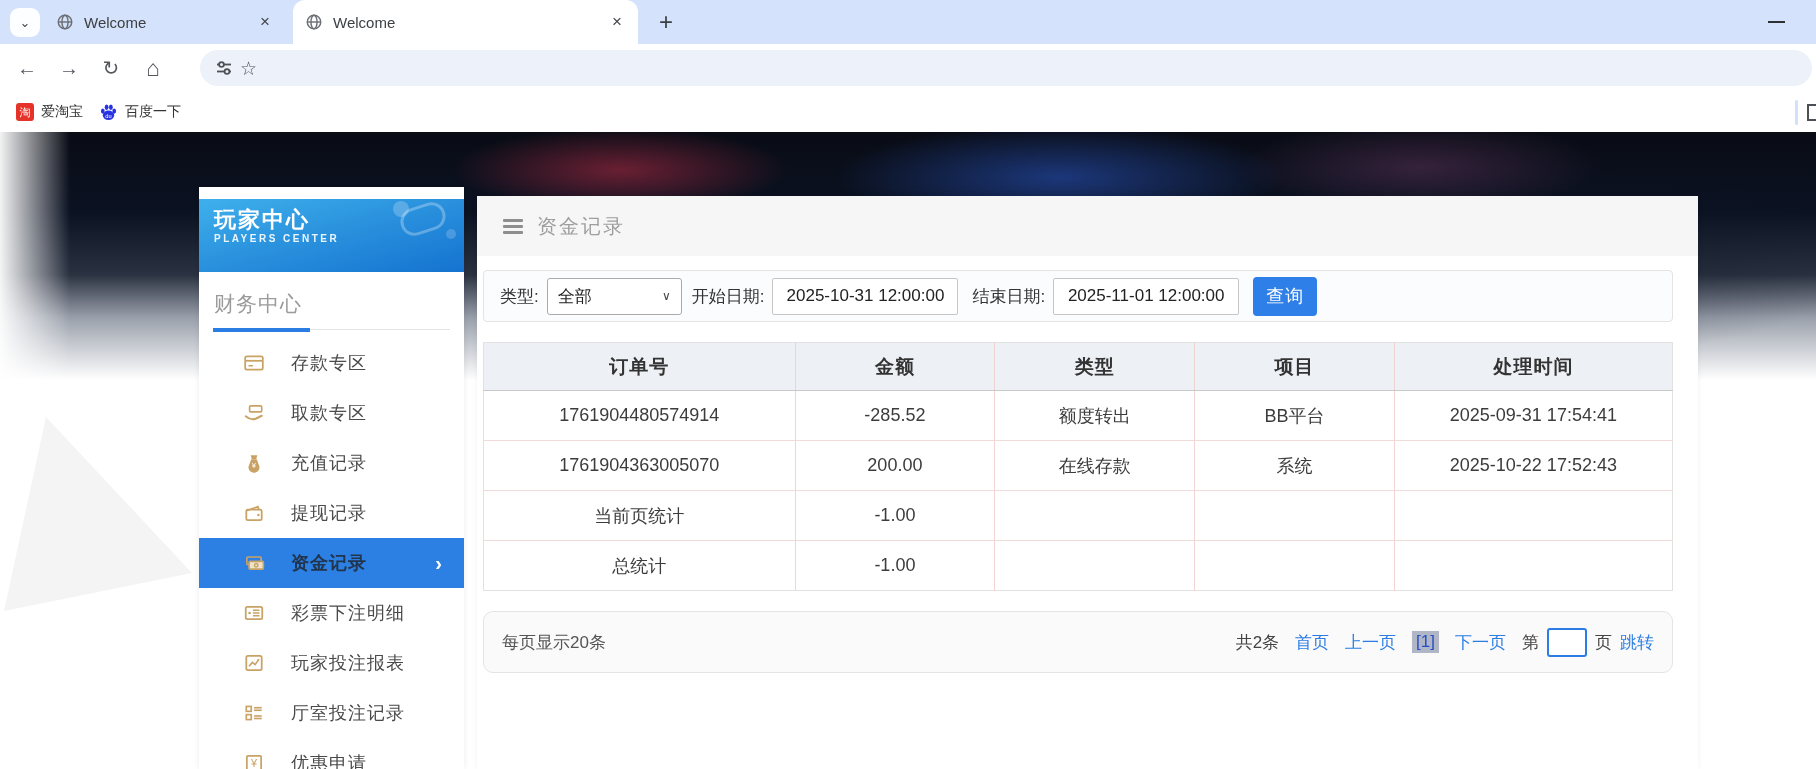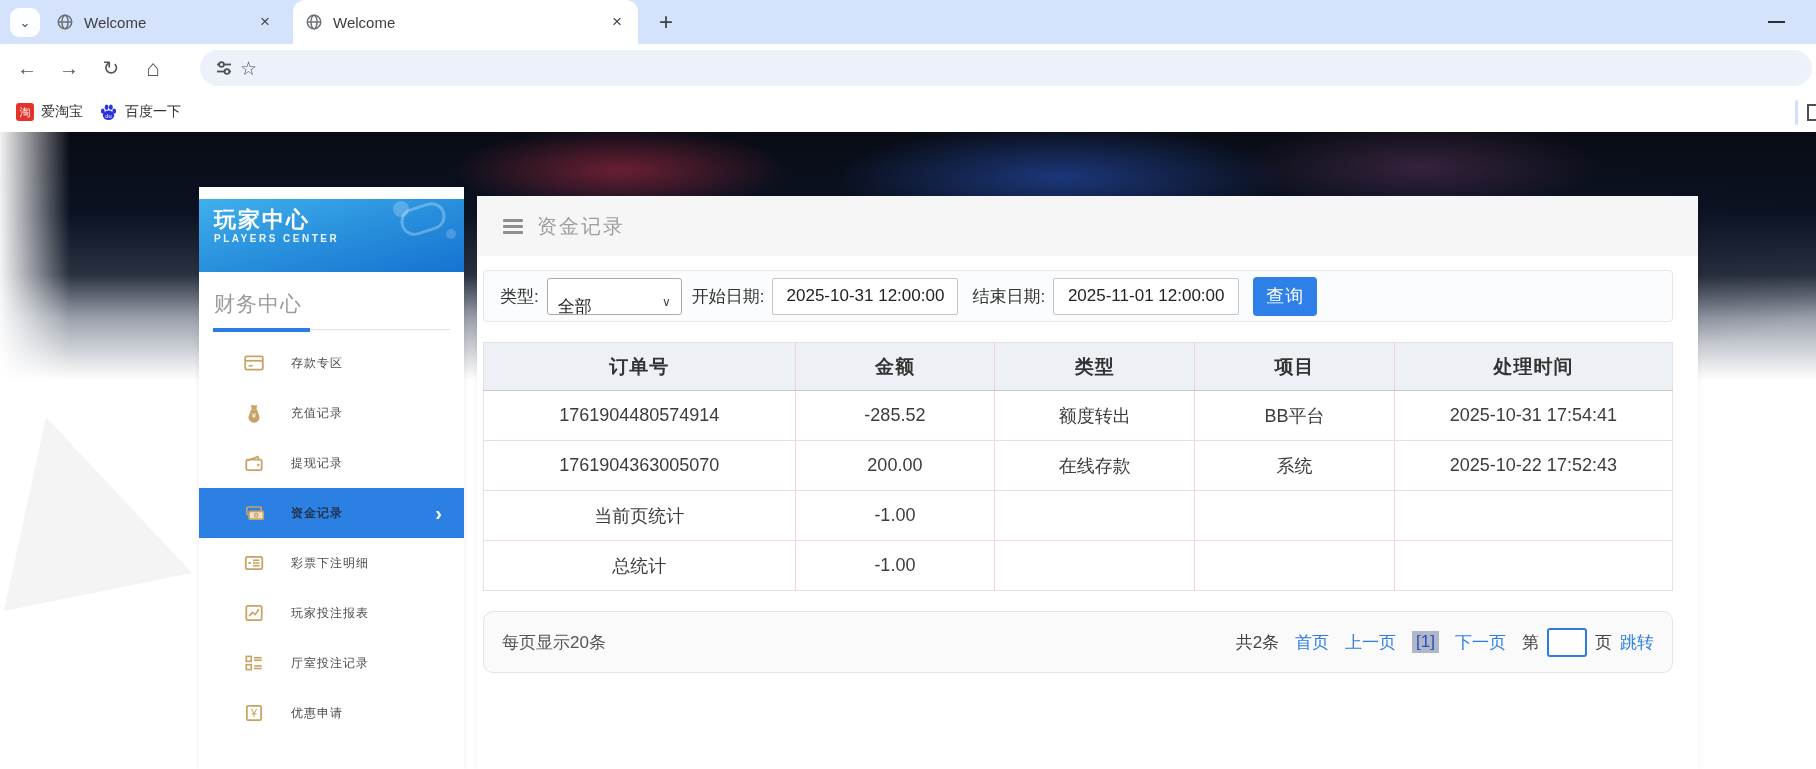--- a/index.html
+++ b/index.html
@@ -53,36 +53,36 @@
   .banner-decor1 { position:absolute; right:18px; top:6px; width:46px; height:28px; border:3px solid rgba(255,255,255,.28); border-radius:14px; transform:rotate(-18deg); }
   .banner-decor2 { position:absolute; right:55px; top:2px; width:16px; height:16px; border-radius:50%; background:rgba(255,255,255,.22); }
   .banner-decor3 { position:absolute; right:8px; top:30px; width:10px; height:10px; border-radius:50%; background:rgba(255,255,255,.18); }
   .sidebar-section { position:relative; height:64px; padding:18px 0 0 15px; }
   .section-title { font-size:21px; color:#9b9b9b; letter-spacing:1px; }
   .section-underline { position:absolute; left:14px; bottom:6px; width:237px; height:1px; background:#e3e3e3; }
   .section-underline-accent { position:absolute; left:14px; bottom:4px; width:97px; height:4px; background:#2b7de3; }
   .menu { margin-top:2px; }
   .menu-item { position:relative; height:50px; display:flex; align-items:center; padding-left:44px; cursor:pointer; }
   .menu-item .mi-icon { width:22px; height:22px; margin-right:26px; display:flex; align-items:center; justify-content:center; }
-  .menu-item .mi-label { font-size:12px; color:#4a4a4a; letter-spacing:1px; }
+  .menu-item .mi-label { font-size:18px; color:#4a4a4a; letter-spacing:1px; }
   .menu-item.active { background:#2c80e4; }
   .menu-item.active .mi-label { color:#21354e; font-weight:bold; }
   .menu-item.active .mi-chevron { position:absolute; right:22px; color:#ffffff; font-size:20px; font-weight:bold; }
 
   
   .main-panel { position:absolute; left:477px; top:196px; width:1221px; height:573px; background:#ffffff; box-shadow:0 0 6px rgba(0,0,0,.06); }
   .panel-header { height:60px; background:#f6f6f7; display:flex; align-items:center; padding-left:26px; }
   .hamburger { width:20px; display:flex; flex-direction:column; gap:3px; margin-right:14px; }
   .hamburger span { display:block; height:3px; background:#8e8e8e; border-radius:1px; }
   .panel-title { font-size:20px; color:#9e9e9e; letter-spacing:2px; }
 
   .panel-body { padding:14px 25px 0 6px; }
   .filter-bar { height:52px; border:1px solid #e4e4e4; border-radius:4px; background:#fbfcfd; display:flex; align-items:center; padding:0 16px; }
   .f-label { font-size:17px; color:#333333; white-space:nowrap; }
-  .f-select { width:135px; height:37px; background:#ffffff; border:1px solid #ababab; border-radius:3px; margin:0 10px 0 8px; display:flex; align-items:flex-start; justify-content:space-between; padding:16px 10px; font-size:17px; color:#222; cursor:pointer; }
+  .f-select { width:135px; height:37px; background:#ffffff; border:1px solid #ababab; border-radius:3px; margin:0 10px 0 8px; display:flex; align-items:center; justify-content:space-between; padding:16px 10px; font-size:17px; color:#222; cursor:pointer; }
   .f-select .sel-caret { font-size:12px; color:#444; }
   .f-input { width:186px; height:37px; background:#ffffff; border:1px solid #c6c6c6; border-radius:2px; margin:0 14px 0 8px; font-size:17px; color:#222; text-align:center; font-family:"Liberation Sans", sans-serif; }
   .f-btn { width:64px; height:39px; background:#2e7fe8; color:#ffffff; font-size:18px; border:none; border-radius:4px; cursor:pointer; letter-spacing:1px; }
 
   table.records { width:100%; margin-top:20px; border-collapse:collapse; border:1px solid #e2e2e2; table-layout:fixed; }
   table.records th { height:48px; background:#edf0f4; font-size:19px; color:#333333; font-weight:bold; border-right:1px solid #efd2d2; border-bottom:1px solid #c9c9c9; letter-spacing:1px; }
   table.records td { height:50px; background:#ffffff; font-size:18px; color:#3c3c3c; text-align:center; border-right:1px solid #f2d4d4; border-bottom:1px solid #f0dada; }
   table.records th:last-child, table.records td:last-child { border-right:none; }
   table.records tr:last-child td { border-bottom:none; }
 
@@ -192,20 +192,29 @@
   <div class="menu" id="menu">
       <div class="menu-item">
         <span class="mi-icon">
           <svg width="22" height="22" viewBox="0 0 20 20">
             <rect x="2" y="4" width="16" height="12" rx="1.5" fill="none" stroke="#c9a365" stroke-width="1.6"></rect>
             <line x1="2" y1="8" x2="18" y2="8" stroke="#c9a365" stroke-width="1.6"></line>
             <line x1="5" y1="12.5" x2="9" y2="12.5" stroke="#c9a365" stroke-width="1.4"></line>
           </svg>
         </span>
         <span class="mi-label">存款专区</span>
+      </div>
+      <div class="menu-item">
+        <span class="mi-icon">
+          <svg width="22" height="22" viewBox="0 0 20 20">
+            <rect x="6" y="3.5" width="11" height="5.5" rx="1" fill="none" stroke="#c9a365" stroke-width="1.5"></rect>
+            <path d="M2.5 13 Q7 17 12 15 L17 12.5" fill="none" stroke="#c9a365" stroke-width="1.8" stroke-linecap="round"></path>
+          </svg>
+        </span>
+        <span class="mi-label">取款专区</span>
       </div>
       <div class="menu-item">
         <span class="mi-icon">
           <svg width="22" height="22" viewBox="0 0 20 20">
             <path d="M7.5 6.5 L5.5 12 A5 4.8 0 1 0 14.5 12 L12.5 6.5 Z" fill="#c9a365"></path>
             <path d="M7 3 L13 3 L12 6.5 L8 6.5 Z" fill="#c9a365"></path>
             <text x="10" y="14.5" font-size="7" fill="#fff" text-anchor="middle" font-family="Liberation Sans, sans-serif">¥</text>
           </svg>
         </span>
         <span class="mi-label">充值记录</span>
@@ -318,21 +327,21 @@
             <th>项目</th>
             <th>处理时间</th>
           </tr>
         </thead>
       <tbody id="tbody">
           <tr>
             <td>1761904480574914</td>
             <td>-285.52</td>
             <td>额度转出</td>
             <td>BB平台</td>
-            <td>2025-10-31 17:54:41</td>
+            <td>2025-09-31 17:54:41</td>
           </tr>
           <tr>
             <td>1761904363005070</td>
             <td>200.00</td>
             <td>在线存款</td>
             <td>系统</td>
             <td>2025-10-22 17:52:43</td>
           </tr>
           <tr>
             <td>当前页统计</td>

